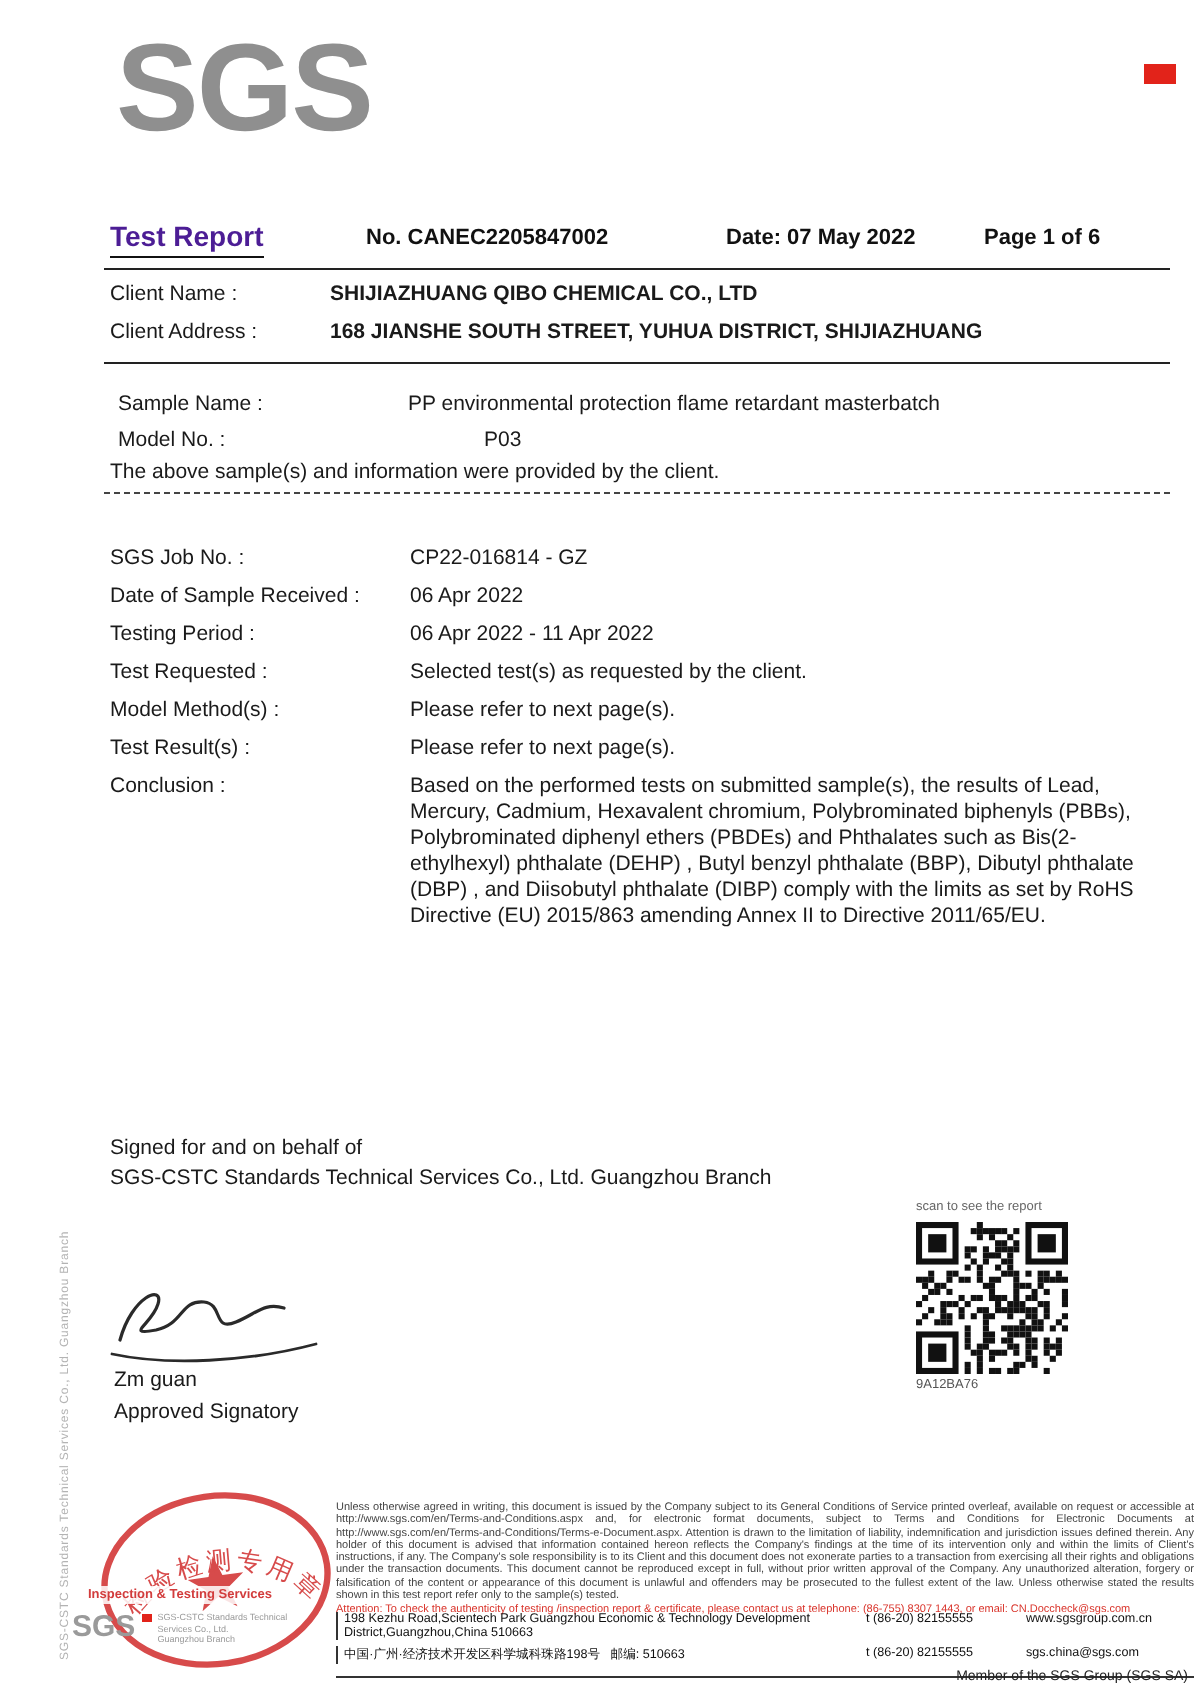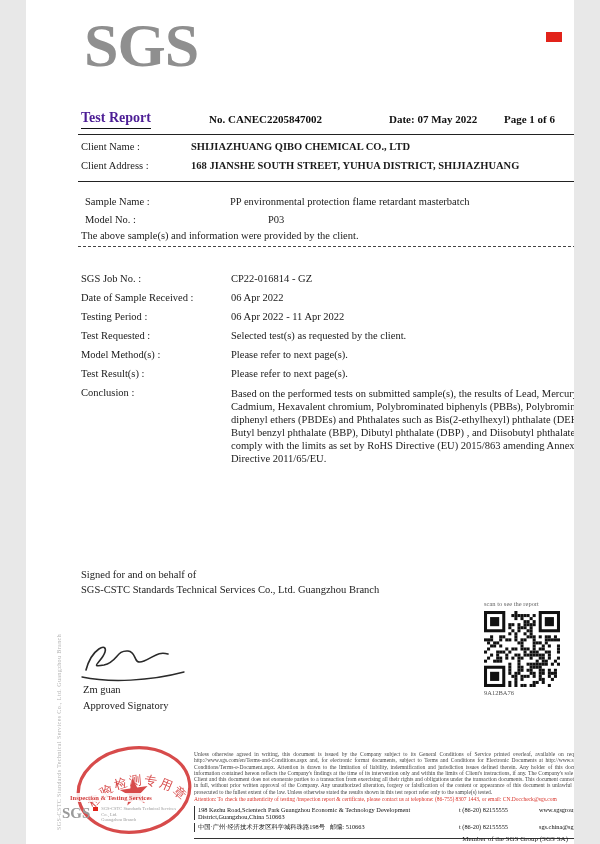--- a/index.html
+++ b/index.html
@@ -1,25 +1,25 @@
 <!DOCTYPE html>
 <html><head>
 <meta charset="utf-8">
 <style>
   * { margin:0; padding:0; box-sizing:border-box; }
   html,body { background:#e8e8e8; }
   body { font-family:"Liberation Sans","DejaVu Sans",sans-serif; color:#1a1a1a; }
-  .page { position:relative; width:548px; height:844px; background:#fff; margin:0 auto; overflow:hidden;font-family:Liberation Serif, serif; }
+  .page { position:relative; width:600px; height:844px; background:#fff; margin:0 auto; overflow:hidden; }
 
   
   .logo { position:absolute; left:58px; top:14px; font-size:62px; font-weight:800; color:#8f8f8f; letter-spacing:-1px; line-height:1; }
   .corner-mark { position:absolute; right:12px; top:32px; width:16px; height:10px; background:#e2231a; }
   .title { position:absolute; left:55px; top:110px; font-size:14px; font-weight:bold; color:#4c1d95; border-bottom:1.5px solid #111; padding-bottom:2px; }
   .hmeta { position:absolute; top:113px; font-size:11px; font-weight:600; color:#111; }
-  .hm-no { left:183px; } .hm-date { left:363px; } .hm-page { left:478px; }
+  .hm-no { left:183px; } .hm-date { left:363px; } .hm-page { left:492px; }
   .rule { position:absolute; left:52px; width:533px; border-top:1.2px solid #222; }
   .rule1 { top:134px; } .rule2 { top:181px; }
   .dashed { position:absolute; left:52px; top:246px; width:533px; border-top:1px dashed #444; }
 
   
   .kvrow { position:absolute; left:55px; font-size:10.5px; display:flex; }
   .kvrow .k { flex:0 0 110px; }
   .kvrow .v { font-weight:bold; }
   .cl1 { top:141px; } .cl2 { top:160px; }
   .smp { position:absolute; left:59px; font-size:10.5px; display:flex; }

